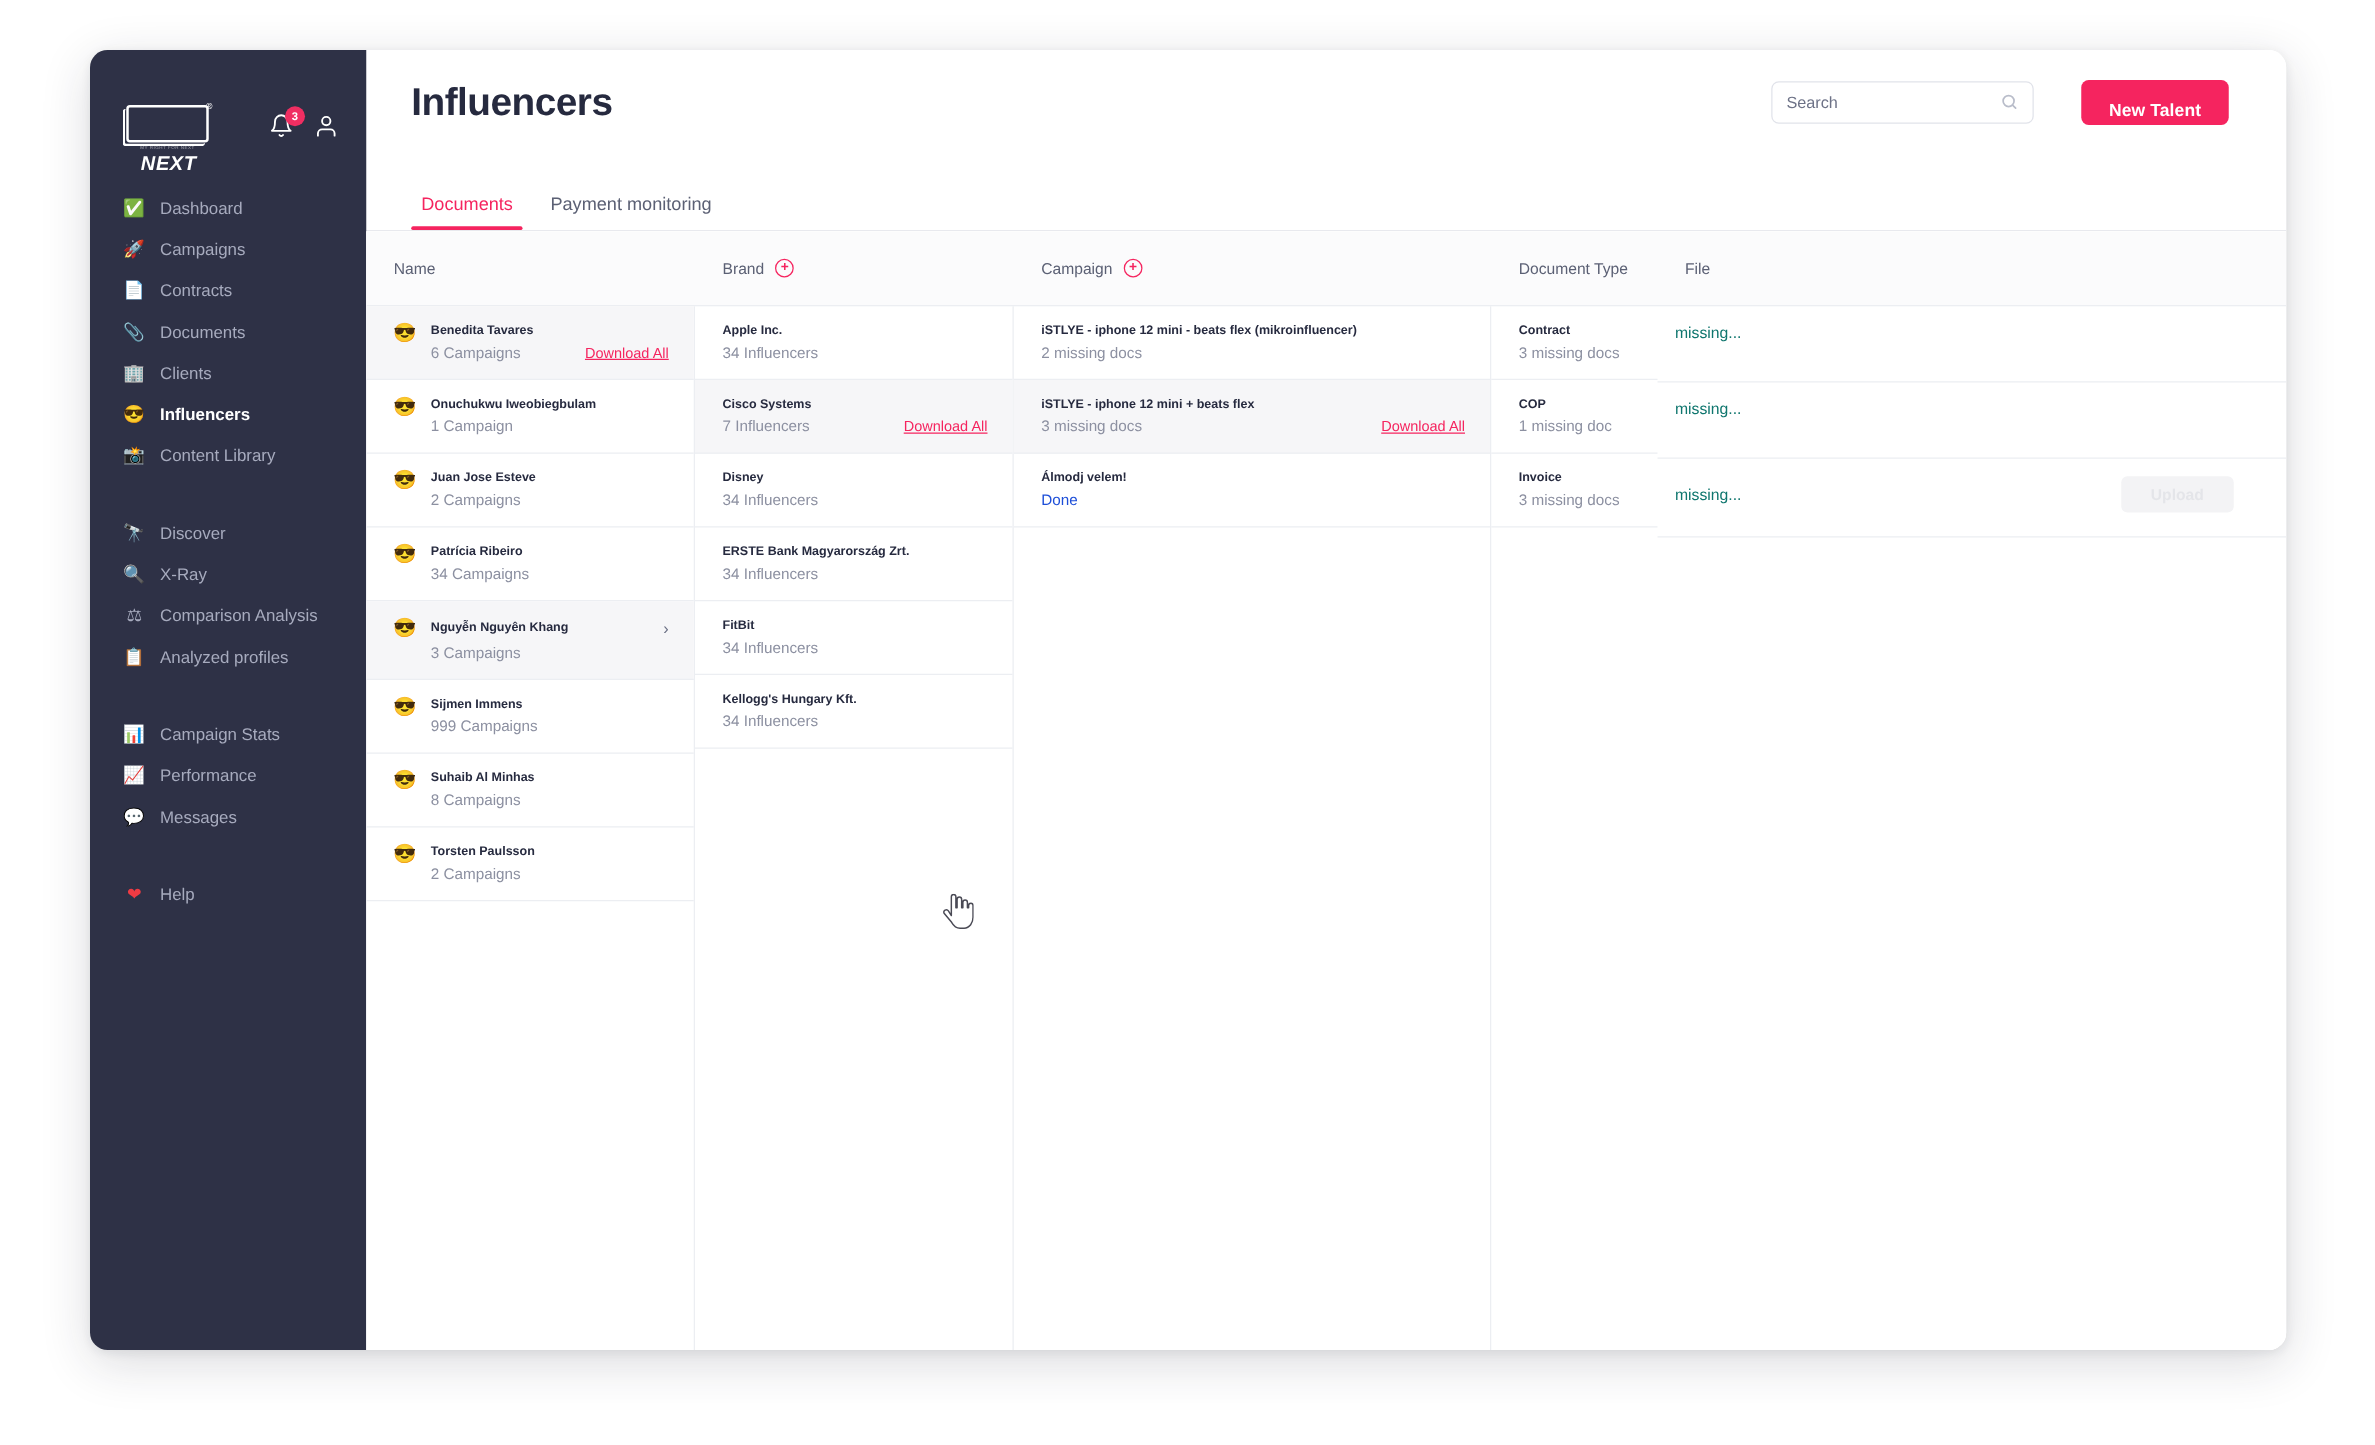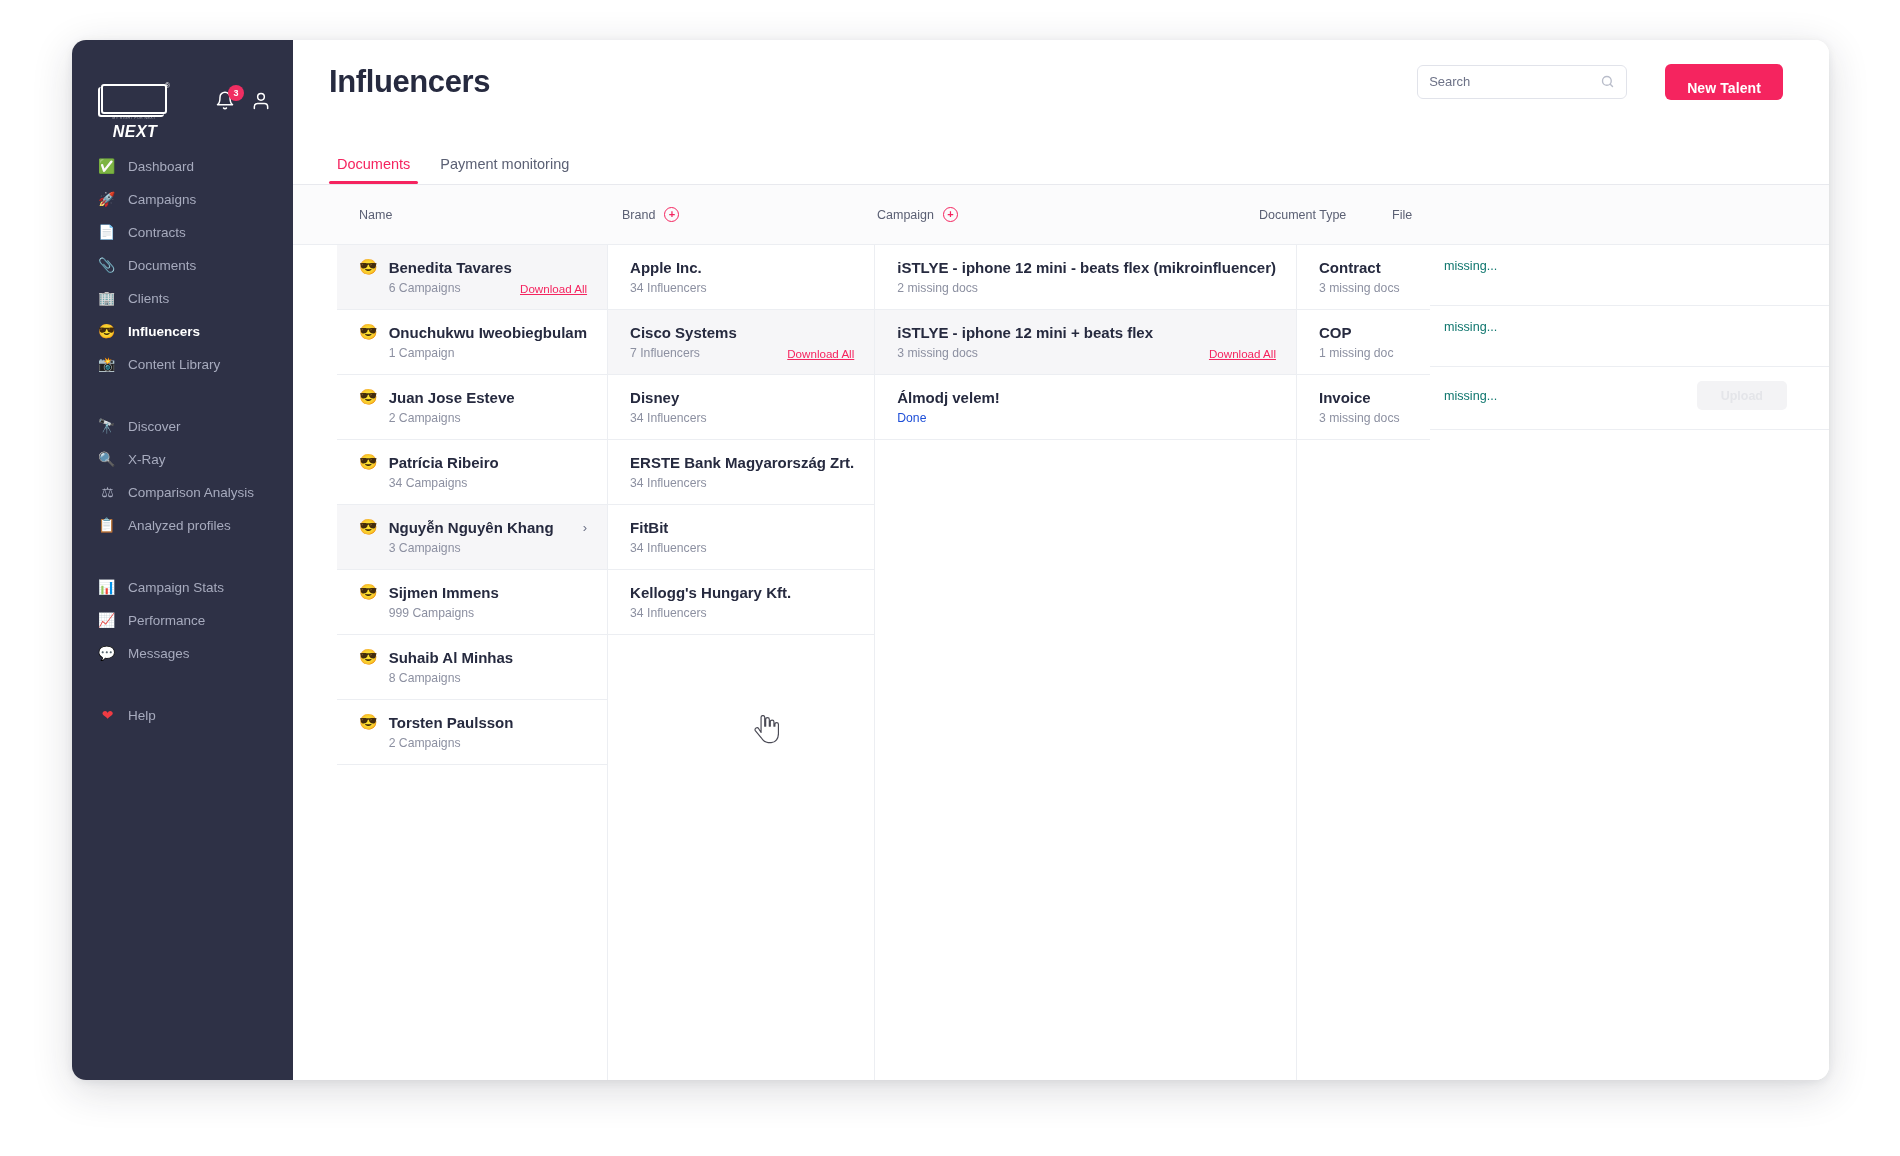--- a/index.html
+++ b/index.html
@@ -230,21 +230,21 @@
     border-radius: 50%;
     border: 1.4px solid #f5245f;
     color: #f5245f;
     display: flex; align-items: center; justify-content: center;
     font-size: 11px; line-height: 1;
     cursor: pointer;
     font-weight: bold;
   }
 
   
-  .w-name    { flex: 0 0 263px; margin-left: 44px; }
+  .w-name    { flex: 0 0 263px; }
   .w-brand   { flex: 0 0 255px; }
   .w-camp    { flex: 0 0 382px; }
   .w-doctype { flex: 0 0 133px; }
   .w-file    { flex: 1 1 auto; }
 
   .grid-body { display: flex; height: 100%; }
   .grid-col { position: relative; }
   .grid-col.bordered { border-right: 1px solid #eceef2; }
 
   .cell {
@@ -252,21 +252,21 @@
     border-bottom: 1px solid #eceef2;
     position: relative;
     cursor: pointer;
   }
   .cell.hl { background: #f6f6f8; }
   .cell-top {
     display: flex; align-items: center;
     gap: 10px;
   }
   .cell-title {
-    font-size: 15px;
+    font-size: 10px;
     font-weight: bold;
     color: #262a3f;
     white-space: nowrap;
   }
   .cell-sub-row {
     display: flex; align-items: flex-end;
     margin-top: 5px;
   }
   .cell-sub {
     font-size: 12.2px;

